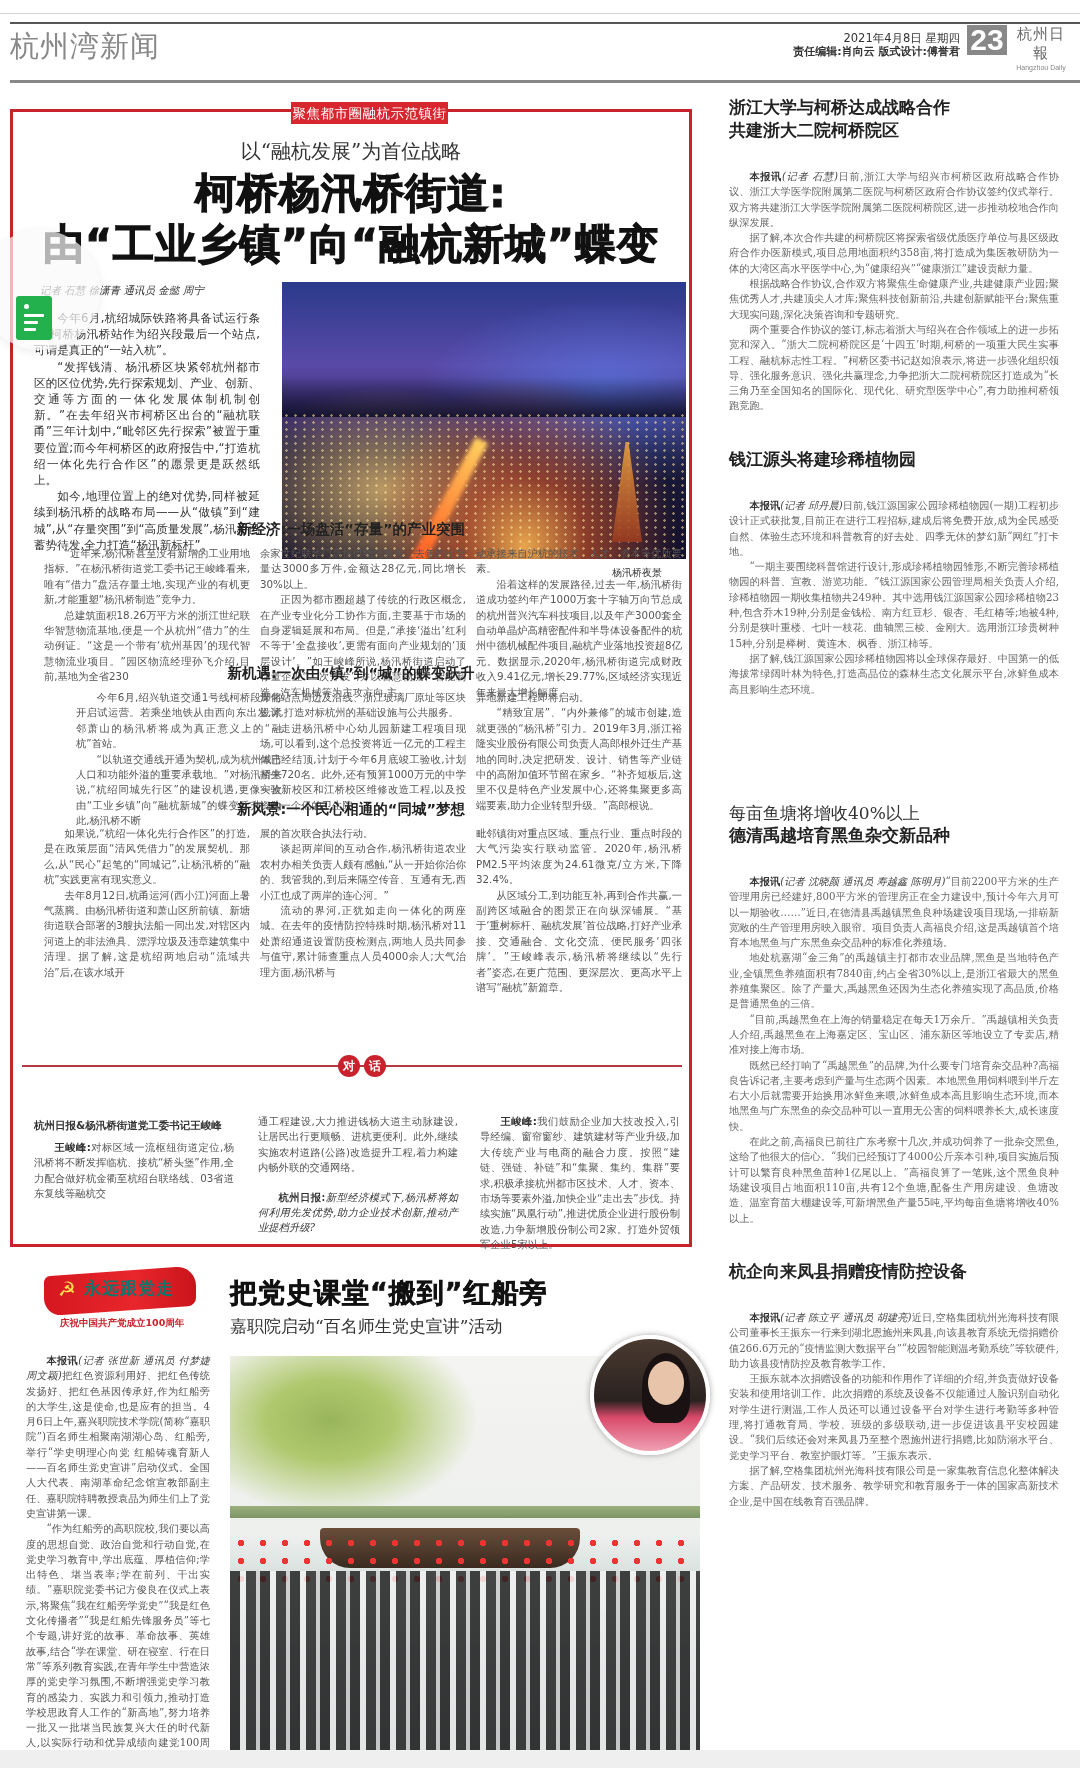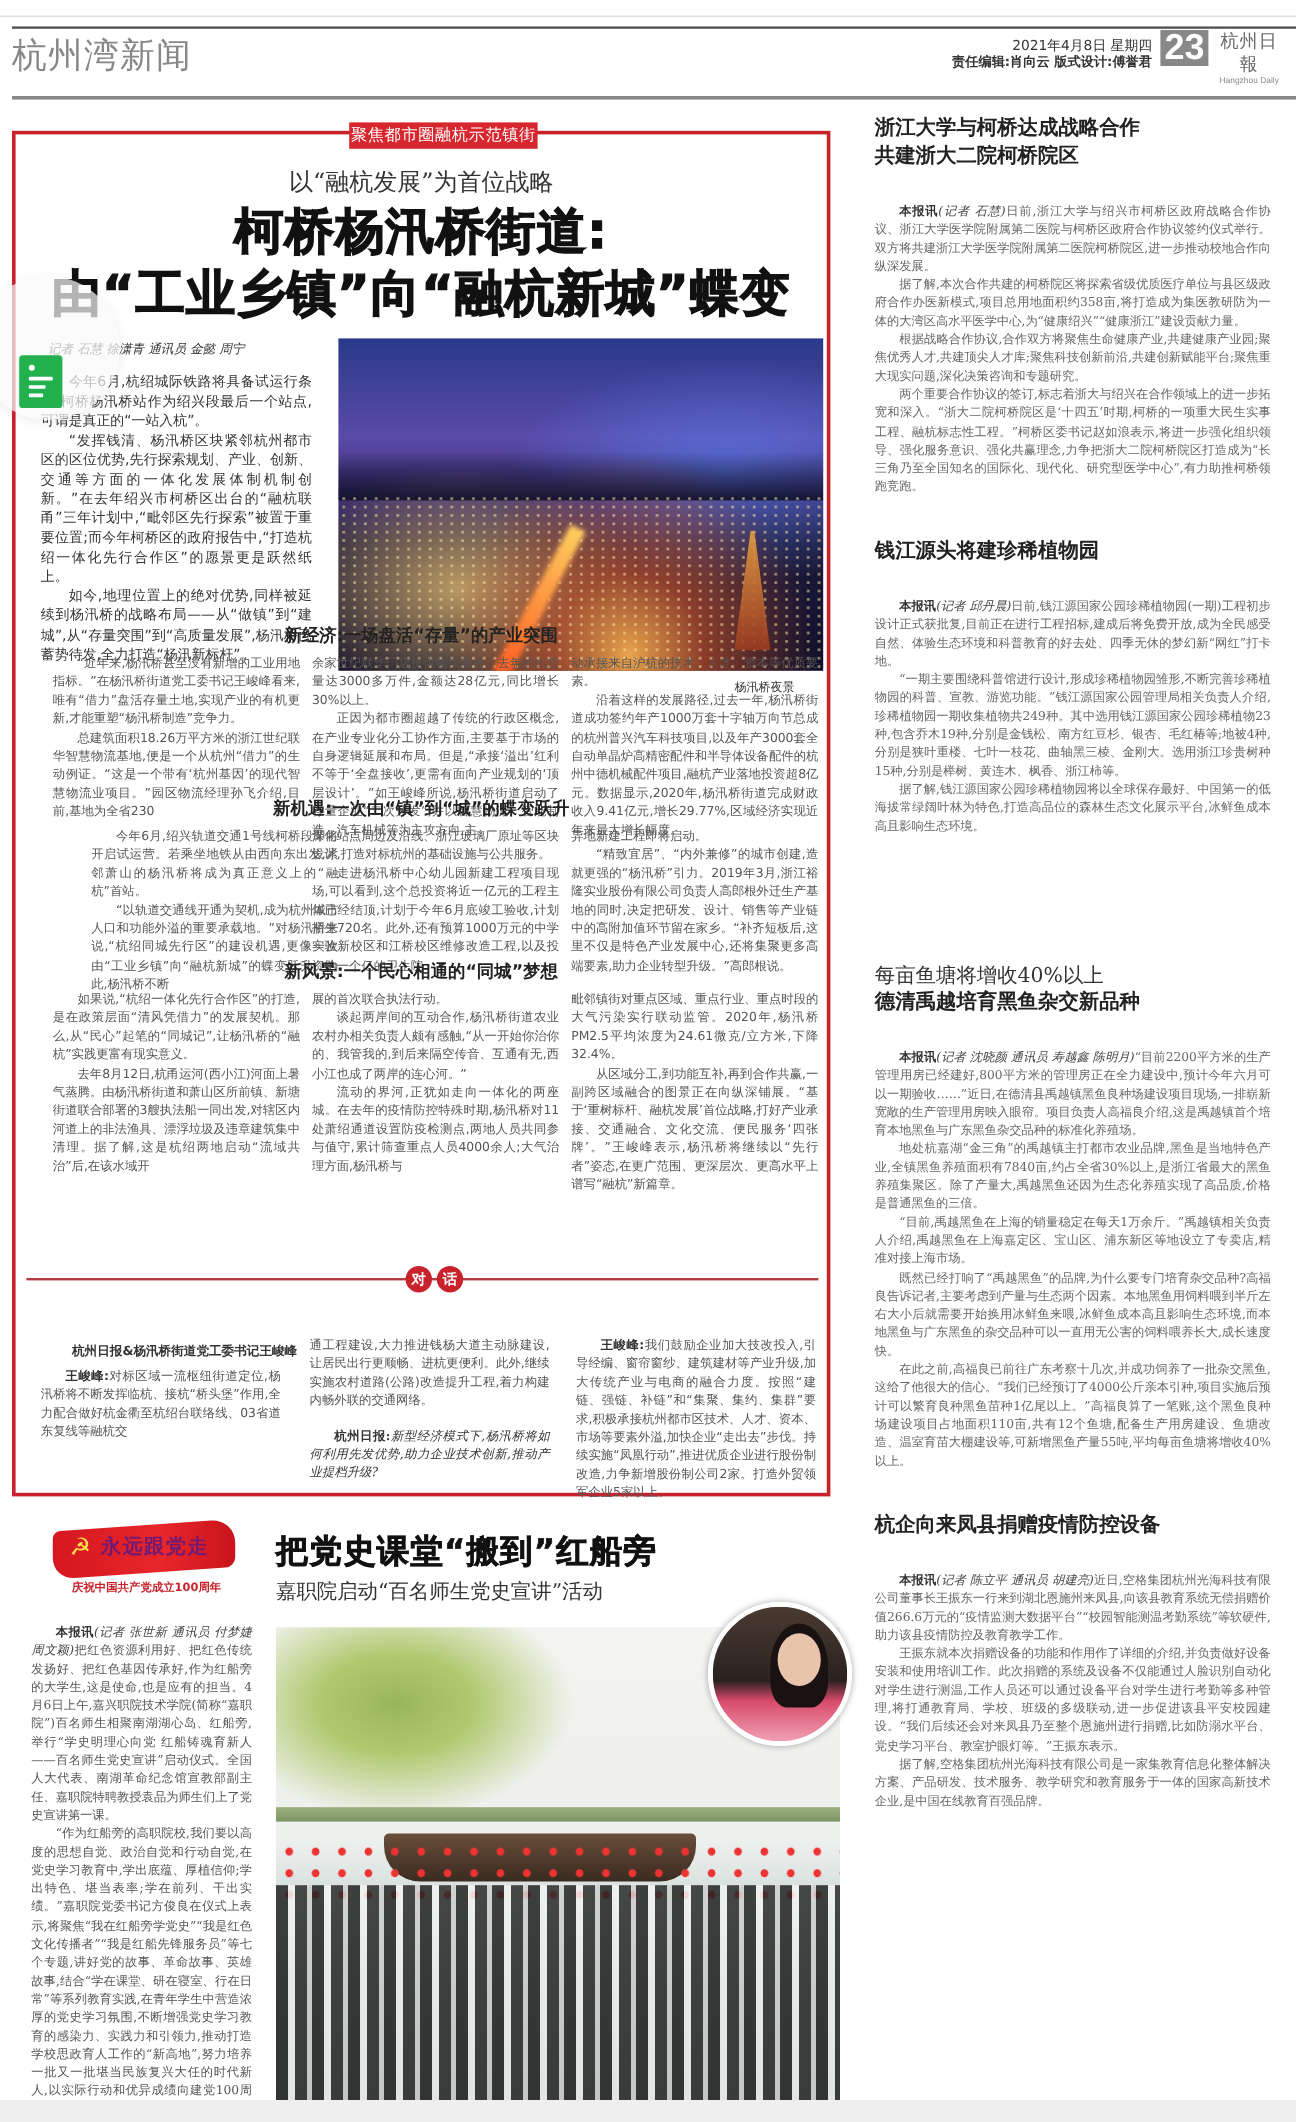--- a/index.html
+++ b/index.html
@@ -44,39 +44,39 @@
     background-size: 9px 7px; opacity: 0.6; }
   .photo-caption { position: absolute; left: 612px; top: 566px; font-family: "DejaVu Sans", sans-serif; font-size: 10px; color: #333; }
 
   .subhead { position: absolute; left: 20px; width: 662px; text-align: center; font-family: "DejaVu Sans", sans-serif; font-weight: bold; font-size: 14.5px; color: #222; }
   .body-col { position: absolute; width: 206px; font-family: "DejaVu Sans", sans-serif; font-size: 10.3px; line-height: 15.4px; color: #555; text-align: justify; }
   .body-col p { text-indent: 2em; }
   .body-col p.cont { text-indent: 0; }
 
   .dialog-rule { position: absolute; left: 22px; top: 1065px; width: 660px; height: 2px; background: #b23a40; }
   .dialog-badge { position: absolute; top: 1055px; width: 22px; height: 22px; border-radius: 50%; background: #c8232c; color: #fff; font-family: "DejaVu Sans", sans-serif; font-weight: bold; font-size: 12px; line-height: 22px; text-align: center; }
-  .dialog-head { position: absolute; left: 34px; top: 1119px; font-family: "DejaVu Sans", sans-serif; font-weight: bold; font-size: 10.5px; color: #333; margin-left: 26px; }
+  .dialog-head { position: absolute; left: 34px; top: 1119px; font-family: "DejaVu Sans", sans-serif; font-weight: bold; font-size: 10.5px; color: #333; }
   .dialog-col { position: absolute; width: 200px; font-family: "DejaVu Sans", sans-serif; font-size: 10.3px; line-height: 15.4px; color: #555; text-align: justify; }
   .dialog-col p { text-indent: 2em; }
   .dialog-col .q { font-family: "DejaVu Serif", serif; font-style: italic; color: #333; }
   .dialog-col .spk { font-weight: bold; color: #333; font-style: normal; }
 
   
   .right-col { position: absolute; left: 729px; width: 330px; }
   .r-title { font-family: "DejaVu Sans", sans-serif; font-weight: bold; font-size: 17px; line-height: 23px; color: #222; }
   .r-kicker { font-family: "DejaVu Serif", serif; font-size: 17px; color: #333; line-height: 22px; }
   .r-body { font-family: "DejaVu Serif", serif; font-size: 10.2px; line-height: 15.3px; color: #666; text-align: justify; margin-top: 27px; }
   .r-body p { text-indent: 2em; }
   .r-body .lead-tag { font-weight: bold; color: #333; }
   .r-body .rep { font-style: italic; color: #444; }
 
   
   .party-banner { position: absolute; left: 40px; top: 1265px; width: 160px; height: 54px; }
   .party-flag { position: absolute; left: 4px; top: 6px; width: 152px; height: 40px; background: linear-gradient(90deg, #d6171f, #e8262c 60%, #c9141b); border-radius: 6px 20px 8px 18px; transform: skewY(-4deg); }
-  .party-flag-text { position: absolute; left: 44px; top: 12px; font-family: "DejaVu Sans", sans-serif; font-weight: bold; font-size: 17px; color: #701a75; letter-spacing: 1px; }
+  .party-flag-text { position: absolute; left: 44px; top: 12px; font-family: "DejaVu Sans", sans-serif; font-weight: bold; font-size: 17px; color: #0f766e; letter-spacing: 1px; }
   .party-emblem { position: absolute; left: 18px; top: 12px; font-size: 20px; color: #ffe04a; }
   .party-sub { position: absolute; left: 60px; top: 1317px; font-family: "DejaVu Sans", sans-serif; font-size: 9.5px; color: #c8232c; font-weight: bold; }
   .party-col { position: absolute; left: 26px; top: 1353px; width: 184px; font-family: "DejaVu Serif", serif; font-size: 10.2px; line-height: 15.3px; color: #555; text-align: justify; }
   .party-col p { text-indent: 2em; }
   .party-col .lead-tag { font-weight: bold; color: #333; }
   .party-col .rep { font-style: italic; color: #444; }
 
   .party-title { position: absolute; left: 230px; top: 1275px; font-family: "DejaVu Sans", sans-serif; font-weight: 900; font-size: 27px; color: #111; letter-spacing: 1px; -webkit-text-stroke: 0.6px #111; }
   .party-subtitle { position: absolute; left: 230px; top: 1315px; font-family: "DejaVu Serif", serif; font-size: 17px; color: #333; }
 

